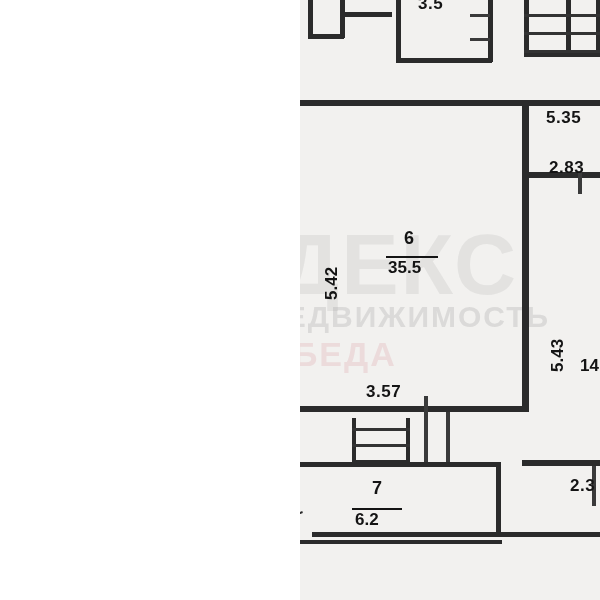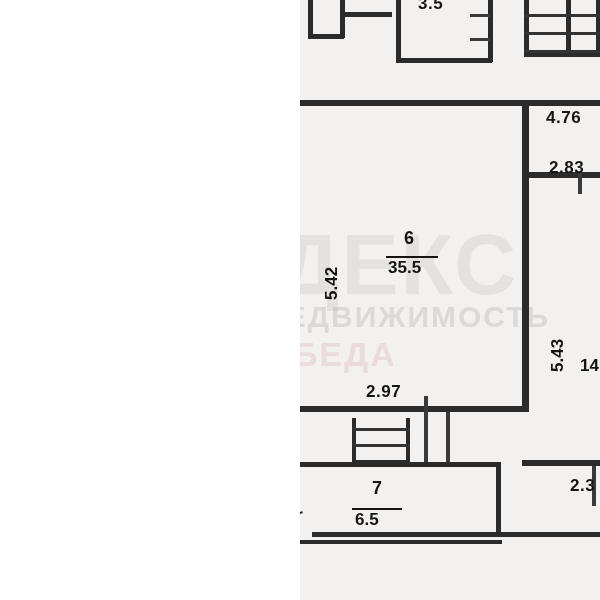--- a/index.html
+++ b/index.html
@@ -114,39 +114,39 @@
     <div class="wall" style="left:312px;top:532px;width:190px;height:5px;"></div>
 
     <div class="wall" style="left:300px;top:540px;width:202px;height:4px;"></div>
     <div class="arc" style="left:286px;top:510px;width:42px;height:42px;
                             transform:rotate(28deg);"></div>
 
     <div class="wall" style="left:496px;top:532px;width:106px;height:5px;"></div>
 
     <div class="txt dim" style="left:418px;top:-6px;">3.5</div>
 
-    <div class="txt dim" style="left:546px;top:108px;">4.76</div>
+    <div class="txt dim" style="left:546px;top:108px;">5.35</div>
 
     <div class="txt dim" style="left:549px;top:158px;">2.83</div>
 
     <div class="txt dim-v" style="left:322px;top:300px;">5.42</div>
 
     <div class="txt dim-v" style="left:548px;top:372px;">5.43</div>
 
-    <div class="txt dim" style="left:366px;top:382px;">2.97</div>
+    <div class="txt dim" style="left:366px;top:382px;">3.57</div>
 
     <div class="txt dim" style="left:570px;top:476px;">2.3</div>
 
     <div class="txt room-num" style="left:404px;top:228px;">6</div>
     <div class="room-rule" style="left:386px;top:256px;width:52px;"></div>
     <div class="txt room-area" style="left:388px;top:258px;">35.5</div>
 
     <div class="txt room-num" style="left:372px;top:478px;">7</div>
     <div class="room-rule" style="left:352px;top:508px;width:50px;"></div>
-    <div class="txt room-area" style="left:355px;top:510px;">6.5</div>
+    <div class="txt room-area" style="left:355px;top:510px;">6.2</div>
 
     <div class="txt room-area" style="left:580px;top:356px;overflow:hidden;">14</div>
 
   </div>
 
   <div id="blank-left"></div>
 
 </div>
 
 </body></html>

